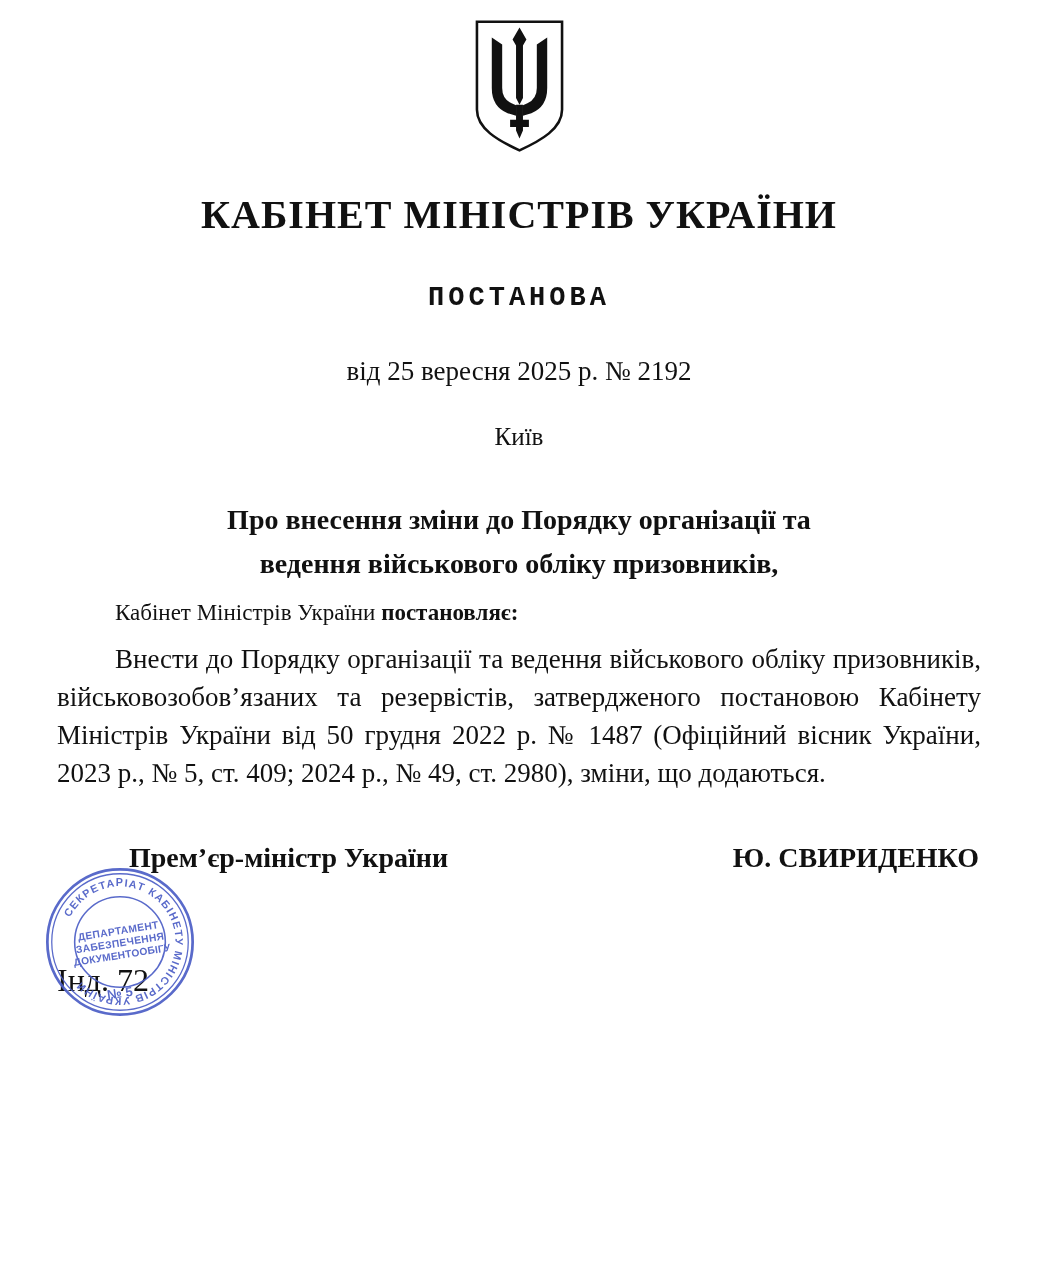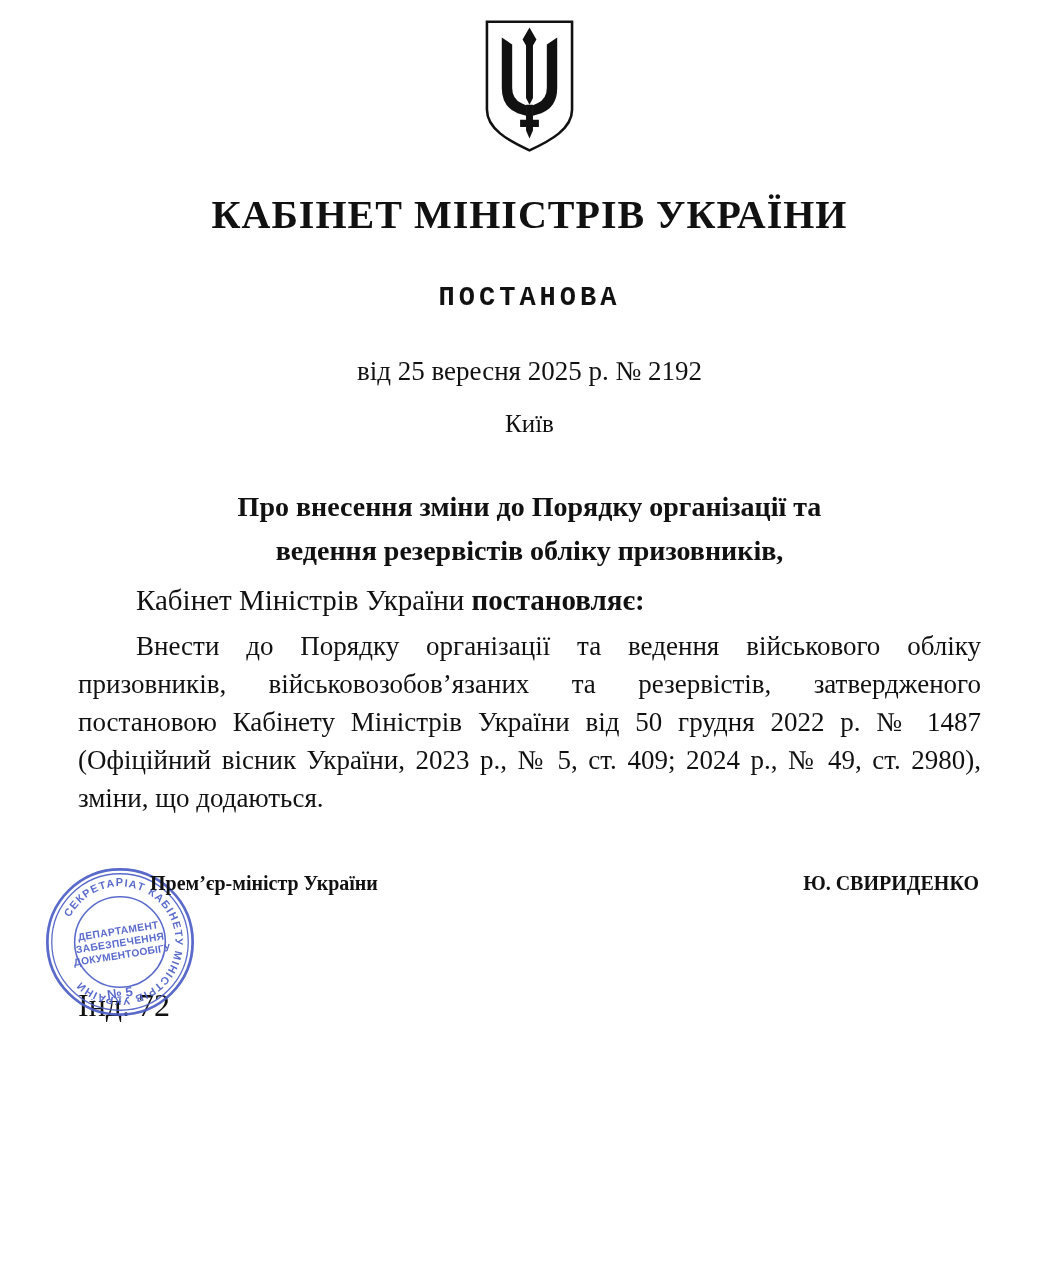--- a/index.html
+++ b/index.html
@@ -10,21 +10,21 @@
     margin: 0 auto;
     font-family: "Liberation Serif", "DejaVu Serif", serif;
     color: #111111;
     position: relative;
     overflow: hidden;
   }
   .page {
     position: relative;
     width: 1043px;
     min-height: 1280px;
-    padding: 18px 62px 40px 78px;
+    padding: 18px 62px 40px 57px;
     background: #ffffff;
     z-index: 0;
   }
   .emblem-wrap {
     text-align: center;
     position: relative;
     z-index: 1;
   }
   .emblem-wrap svg { width: 95px; height: 136px; }
   .org-name {
@@ -46,55 +46,55 @@
     position: relative; z-index: 1; font-family: Liberation Mono, monospace;
   }
   .date-line {
     margin-top: 40px;
     text-align: center;
     font-size: 27px;
     line-height: 34px;
     position: relative; z-index: 1;
   }
   .city-line {
-    margin-top: 21px;
+    margin-top: 34px;
     text-align: center;
     font-size: 25px;
     line-height: 30px;
     position: relative; z-index: 1;
   }
   .doc-title {
     margin-top: 46px;
     text-align: center;
     font-size: 28px;
     font-weight: bold;
     line-height: 44px;
     position: relative; z-index: 1;
   }
   .preamble {
     margin-top: 8px;
-    font-size: 29px;
+    font-size: 23px;
     line-height: 38px;
     text-indent: 58px;
     position: relative; z-index: 1;
   }
   .body-par {
     margin-top: 8px;
     font-size: 27px;
     line-height: 38px;
     text-indent: 58px;
     text-align: justify;
     position: relative; z-index: 1;
   }
   .signature-row {
     margin-top: 48px;
     display: flex;
     justify-content: space-between;
     align-items: baseline;
-    font-size: 20px;
+    font-size: 28px;
     font-weight: bold;
     line-height: 36px;
     position: relative; z-index: 2;
   }
   .signature-position { margin-left: 72px; }
   .signature-name { margin-right: 2px; }
   .index-note {
     margin-top: 88px;
     font-size: 32px;
     line-height: 32px;
@@ -140,21 +140,21 @@
   <div class="org-name">КАБІНЕТ МІНІСТРІВ УКРАЇНИ</div>
 
   <div class="doc-type">ПОСТАНОВА</div>
 
   <div class="date-line">від 25 вересня 2025 р. № 2192</div>
 
   <div class="city-line">Київ</div>
 
   <div class="doc-title">
     <div>Про внесення зміни до Порядку організації та</div>
-    <div>ведення резервістів обліку призовників,</div>
+    <div>ведення військового обліку призовників,</div>
   </div>
 
   <p class="preamble"><span>Кабінет Міністрів України </span><b>постановляє:</b></p>
 
   <p class="body-par">Внести до Порядку організації та ведення військового обліку призовників, військовозобов’язаних та резервістів, затвердженого постановою Кабінету Міністрів України від 50 грудня 2022 р. № 1487 (Офіційний вісник України, 2023 р., № 5, ст. 409; 2024 р., № 49, ст. 2980), зміни, що додаються.</p>
 
   <div class="signature-row">
     <span class="signature-position">Прем’єр-міністр України</span>
     <span class="signature-name">Ю. СВИРИДЕНКО</span>
   </div>

